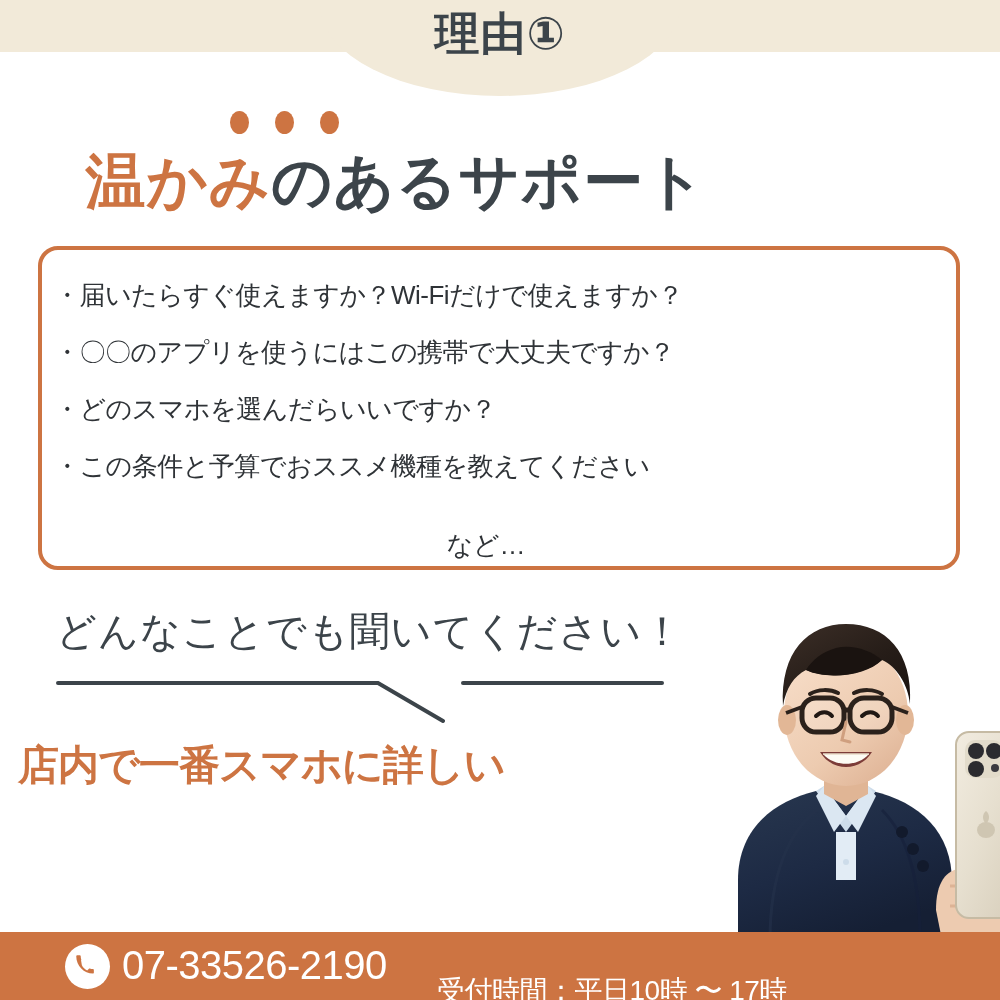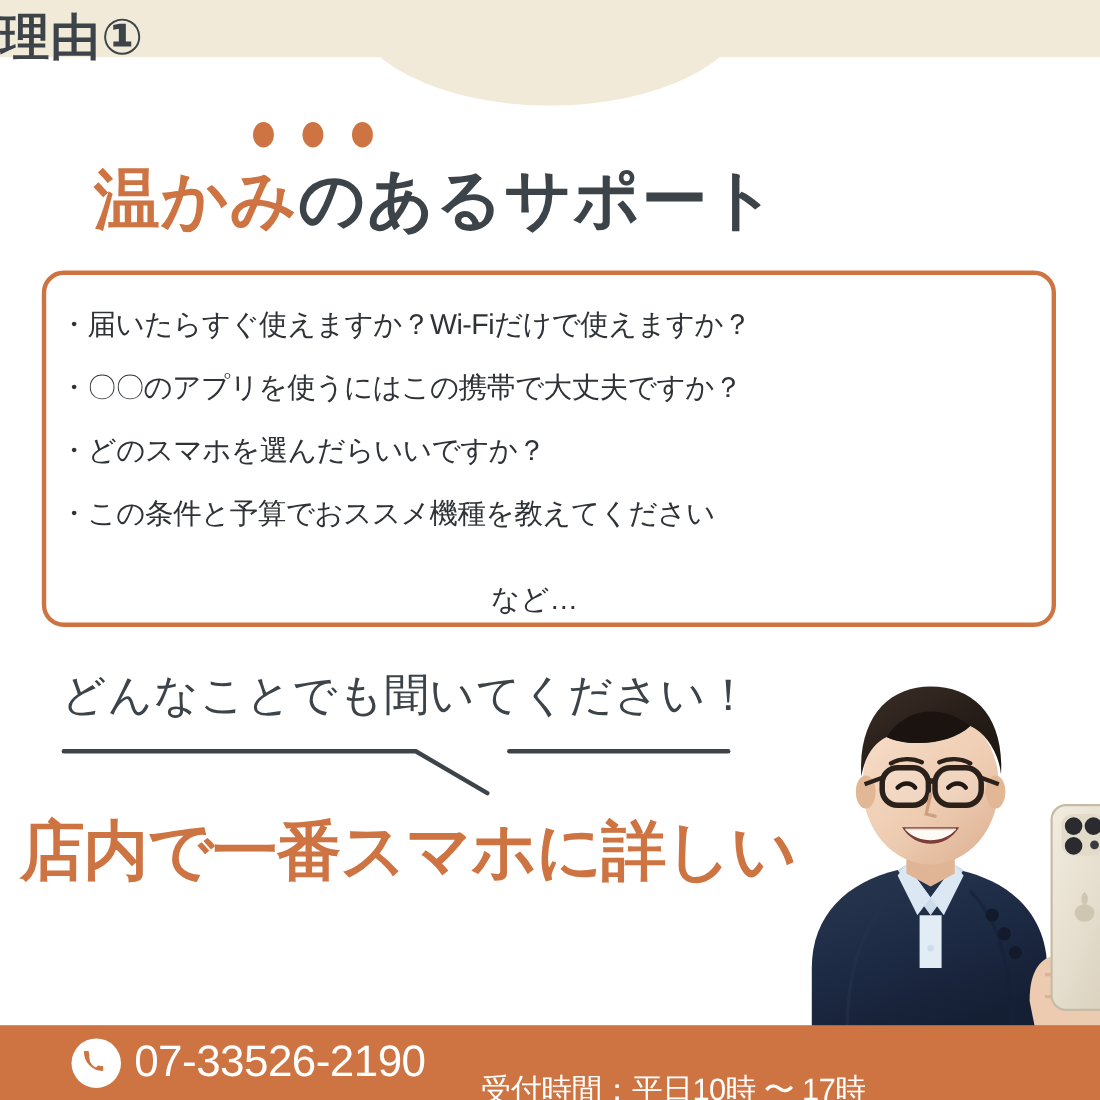--- a/index.html
+++ b/index.html
@@ -28,21 +28,21 @@
     position: absolute;
     left: 320px; top: -38px;
     width: 360px; height: 134px;
     background: #f2ead9;
     border-radius: 0 0 190px 190px / 0 0 96px 96px;
   }
   .reason-title {
     position: absolute;
     left: 0; top: 10px;
     width: 1000px;
-    text-align: left;
+    text-align: center;
     font-size: 45px;
     font-weight: bold;
     color: #3c444a;
     letter-spacing: 1px;
     line-height: 1.05;
   }
 
   
   .dots {
     position: absolute;
@@ -123,21 +123,21 @@
   .bubble-rule {
     position: absolute;
     left: 50px; top: 668px;
     width: 620px; height: 62px;
   }
 
   
   .claim-main {
     position: absolute;
     left: 18px; top: 745px;
-    font-size: 59px;
+    font-size: 41px;
     font-weight: bold;
     color: #cd7442;
     letter-spacing: -1px;
     white-space: nowrap;
     line-height: 1;
   }
   .claim-sub {
     position: absolute;
     left: 122px; top: 828px;
     font-size: 52px;

